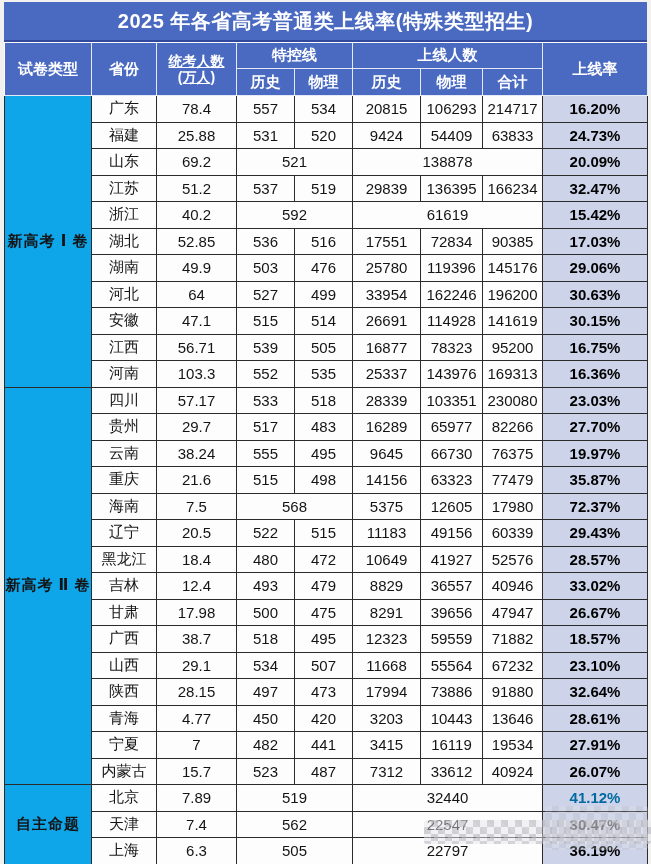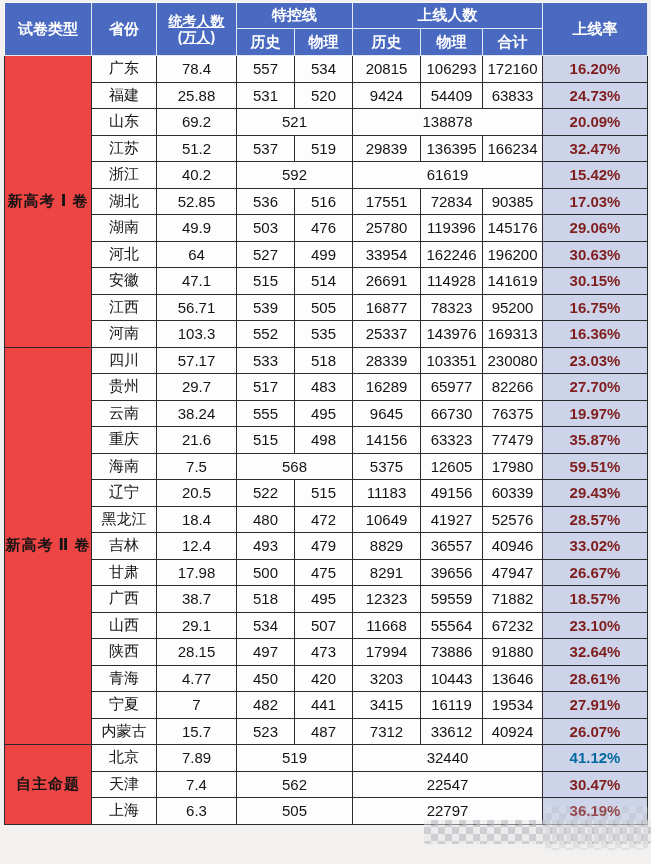--- a/index.html
+++ b/index.html
@@ -17,38 +17,39 @@
     border:1px solid rgba(255,255,255,.85); padding:0; text-align:center;
   }
   thead tr.h1 { height:26px;margin-top:21px; }
   thead tr.h2 { height:27px; }
   thead th .sub { font-size:14px; line-height:1.15;text-decoration:underline; }
   tbody td {
     background:#fdfdfd; border:1px solid #2b2b2b; text-align:center;
     font-size:15px; color:#141414; font-weight:500; height:26.5px; padding:0;
   }
   tbody tr { height:26.5px; }
-  td.group-cell { font-weight:700; font-size:15px; letter-spacing:1px; background:#ef4444;text-align:center; }
-  td.rate-cell { background:#cdd4e9; font-weight:700; color:#7f1d1d; }
+  td.group-cell { font-weight:700; font-size:15px; letter-spacing:1px; background:#0ea5e9;text-align:center; }
+  td.rate-cell { background:#cdd4e9; font-weight:700; color:#000000; }
   td.rate-cell.red { color:#0369a1; }
   .mosaic {
     position:absolute; pointer-events:none;
     background-image:
       linear-gradient(45deg, rgba(178,178,186,.55) 25%, transparent 25%, transparent 75%, rgba(178,178,186,.55) 75%),
       linear-gradient(45deg, rgba(178,178,186,.55) 25%, rgba(230,230,234,.5) 25%, rgba(230,230,234,.5) 75%, rgba(178,178,186,.55) 75%);
     background-size:14px 14px; background-position:0 0,7px 7px;
     border-radius:3px;
   }
   .mosaic.main { left:424px; top:820px; width:227px; height:24px; }
   .mosaic.tail { left:545px; top:806px; width:103px; height:44px; opacity:.45; }
 </style>
 </head>
 <body>
 
 <div class="sheet">
+  <div class="title-bar">2025 年各省高考普通类上线率(特殊类型招生)</div>
   <table>
     <colgroup>
       <col style="width:87px">
         <col style="width:65px">
         <col style="width:80px">
       <col style="width:58px">
         <col style="width:58px">
       <col style="width:68px">
         <col style="width:62px">
         <col style="width:60px">
@@ -76,21 +77,21 @@
     </thead>
     <tbody>
         <tr>
           <td class="group-cell" rowspan="11">新高考 Ⅰ 卷</td>
           <td>广东</td>
           <td>78.4</td>
           <td>557</td>
           <td>534</td>
           <td>20815</td>
           <td>106293</td>
-          <td>172160</td>
+          <td>214717</td>
           <td class="rate-cell">16.20%</td>
         </tr>
         <tr>
           <td>福建</td>
           <td>25.88</td>
           <td>531</td>
           <td>520</td>
           <td>9424</td>
           <td>54409</td>
           <td>63833</td>
@@ -221,21 +222,21 @@
           <td>77479</td>
           <td class="rate-cell">35.87%</td>
         </tr>
         <tr>
           <td>海南</td>
           <td>7.5</td>
           <td colspan="2">568</td>
           <td>5375</td>
           <td>12605</td>
           <td>17980</td>
-          <td class="rate-cell">59.51%</td>
+          <td class="rate-cell">72.37%</td>
         </tr>
         <tr>
           <td>辽宁</td>
           <td>20.5</td>
           <td>522</td>
           <td>515</td>
           <td>11183</td>
           <td>49156</td>
           <td>60339</td>
           <td class="rate-cell">29.43%</td>

